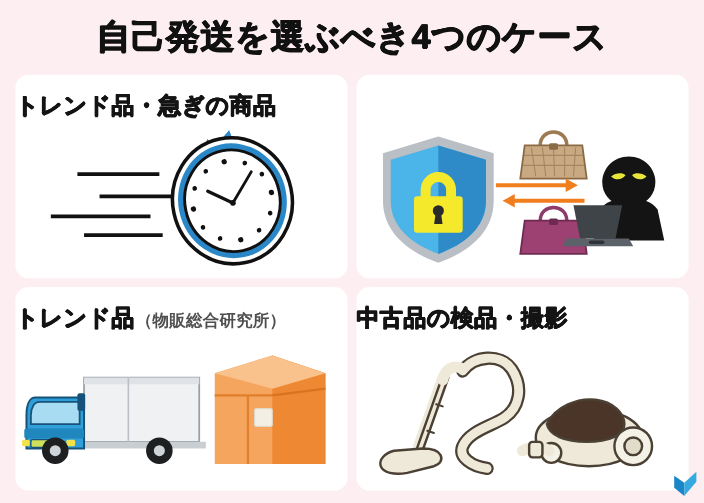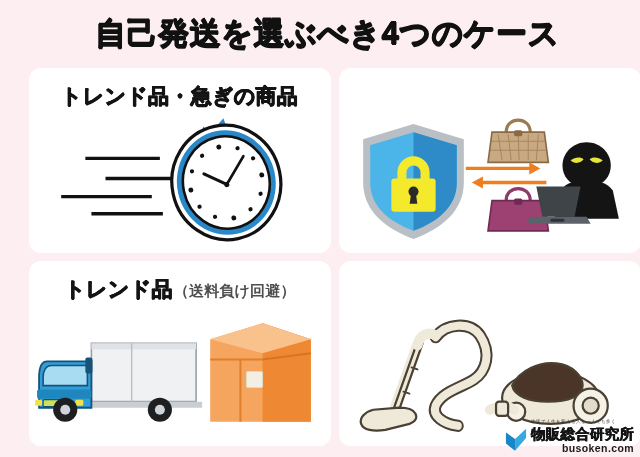--- a/index.html
+++ b/index.html
@@ -11,21 +11,20 @@
     height: 457px;
     background: #fdeff1;
     font-family: "Liberation Sans", "DejaVu Sans", sans-serif;
     overflow: hidden;
     position: relative;
   }
   #page {
     position: absolute;
     inset: 0;
     background: #fdeff1;
-    margin-left: 15px;
   }
 
   
   .title-bar {
     height: 68px;
     display: flex;
     align-items: center;
     justify-content: center;
   }
   .title-text {
@@ -53,21 +52,21 @@
     background: #ffffff;
     border-radius: 12px;
     position: relative;
     overflow: hidden;
   }
   .card-title {
     position: absolute;
     top: 14px;
     left: 0;
     right: 0;
-    text-align: center;
+    text-align: left;
     white-space: nowrap;
     color: #141414;
   }
   .card-title .main {
     font-size: 21px;
     font-weight: 900;
     letter-spacing: 0.3px;
     text-shadow: 0.5px 0 0 #141414, -0.5px 0 0 #141414, 0 0.5px 0 #141414, 0 -0.5px 0 #141414;
   }
   .card-title .sub {
@@ -232,21 +231,21 @@
             <path d="M-12 48 h44 l-6 30 h-32 z" fill="#3f4449"></path>
             <path d="M-18 78 h56 l4 7 h-64 z" fill="#5c6269"></path>
             <rect x="2" y="80" width="14" height="3" rx="1.5" fill="#2f3338"></rect>
           </g>
         </svg>
       </div>
     </div>
 
     <div class="card">
       <div class="card-title">
-        <span class="main">トレンド品</span><span class="sub">（送料負け回避）</span>
+        <span class="main">トレンド品</span><span class="sub">（物販総合研究所）</span>
       </div>
       <div class="art">
         <svg viewBox="0 0 300 130" xmlns="http://www.w3.org/2000/svg" aria-hidden="true">
 
           <g transform="translate(10 20)">
 
             <path d="M52 14 h104 v58 h-104 z" fill="#f0f1f3" stroke="#9aa0a6" stroke-width="1.6"></path>
             <path d="M52 14 h104 v6 h-104 z" fill="#dfe2e6"></path>
             <line x1="92" y1="14" x2="92" y2="72" stroke="#b9bfc4" stroke-width="1.4"></line>
             <path d="M52 72 h110 v6 h-110 z" fill="#c9ced3"></path>
@@ -272,20 +271,23 @@
             <line x1="8" y1="40" x2="60" y2="40" stroke="#e07f2c" stroke-width="2"></line>
             <line x1="60" y1="40" x2="108" y2="34" stroke="#d9731f" stroke-width="2"></line>
             <line x1="38" y1="40" x2="38" y2="102" stroke="#e07f2c" stroke-width="2"></line>
             <rect x="44" y="52" width="16" height="16" rx="1.5" fill="#f4efe4" stroke="#e0d9c8" stroke-width="1"></rect>
           </g>
         </svg>
       </div>
     </div>
 
     <div class="card">
+      <div class="card-title">
+        <span class="main">中古品の検品・撮影</span><span class="sub"></span>
+      </div>
       <div class="art">
         <svg viewBox="0 0 300 130" xmlns="http://www.w3.org/2000/svg" aria-hidden="true">
           <g stroke="#4a4034" stroke-width="2.2" stroke-linejoin="round" stroke-linecap="round">
 
             <path d="M96 28 c10 -14 34 -16 44 -2 c12 18 6 36 -6 44 c-12 8 -32 12 -38 26 c-4 10 8 18 22 20" fill="none" stroke="#4a4034" stroke-width="12"></path>
             <path d="M96 28 c10 -14 34 -16 44 -2 c12 18 6 36 -6 44 c-12 8 -32 12 -38 26 c-4 10 8 18 22 20" fill="none" stroke="#efe9d9" stroke-width="8"></path>
 
             <path d="M78 36 l-22 62" stroke="#efe9d9" stroke-width="11"></path>
             <path d="M78 36 l-22 62" fill="none" stroke="#4a4034" stroke-width="2.2" stroke-opacity="0"></path>
             <path d="M83 34 l-5 -2 l-24 68 l5 2 z" fill="#efe9d9"></path>
@@ -311,20 +313,15 @@
 
   </div>
 
   <div class="logo">
     <div class="logo-mark">
       <svg viewBox="0 0 24 28" xmlns="http://www.w3.org/2000/svg" aria-hidden="true">
         <path d="M1 6 L11 13 L11 26 L1 18 Z" fill="#1a86c8"></path>
         <path d="M11 13 L23 2 L23 12 L11 26 Z" fill="#36a9e0"></path>
       </svg>
     </div>
-    <div class="logo-txt">
-      <div class="logo-tag">物販で人生を変える人を一人でも多く</div>
-      <div class="logo-name">物販総合研究所</div>
-      <div class="logo-url">busoken.com</div>
-    </div>
   </div>
 
 </div>
 
 </body></html>

